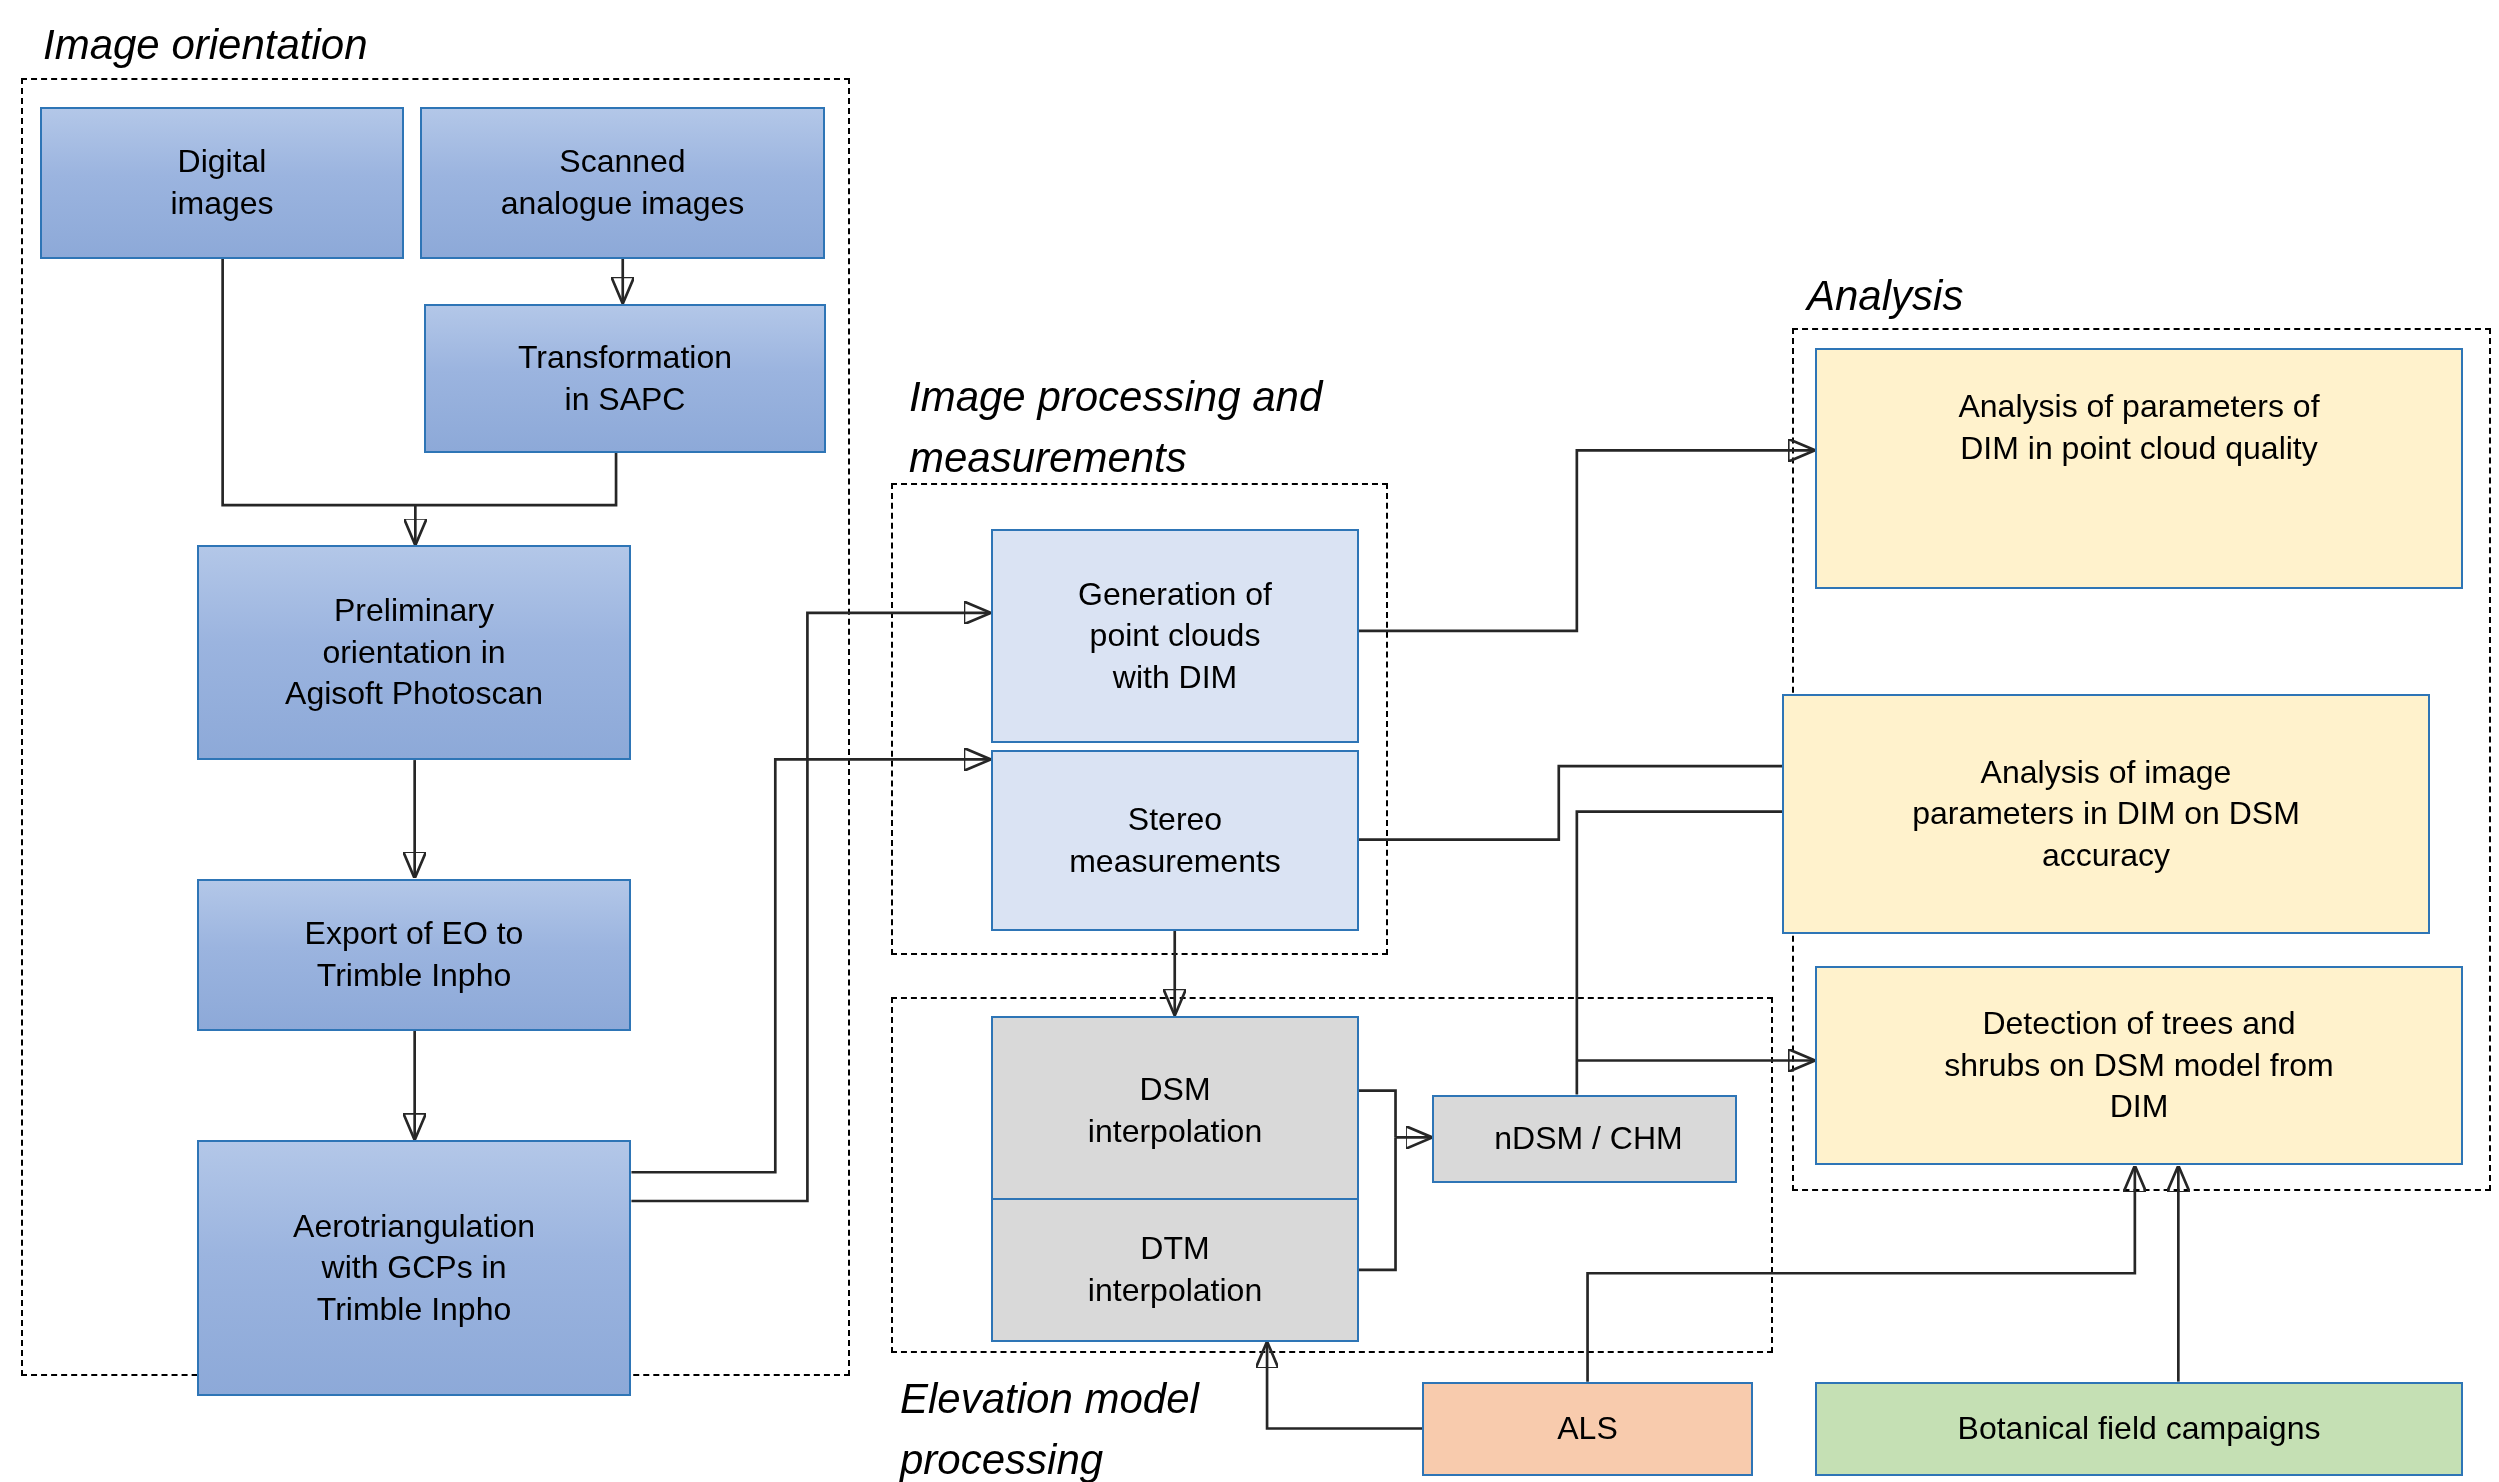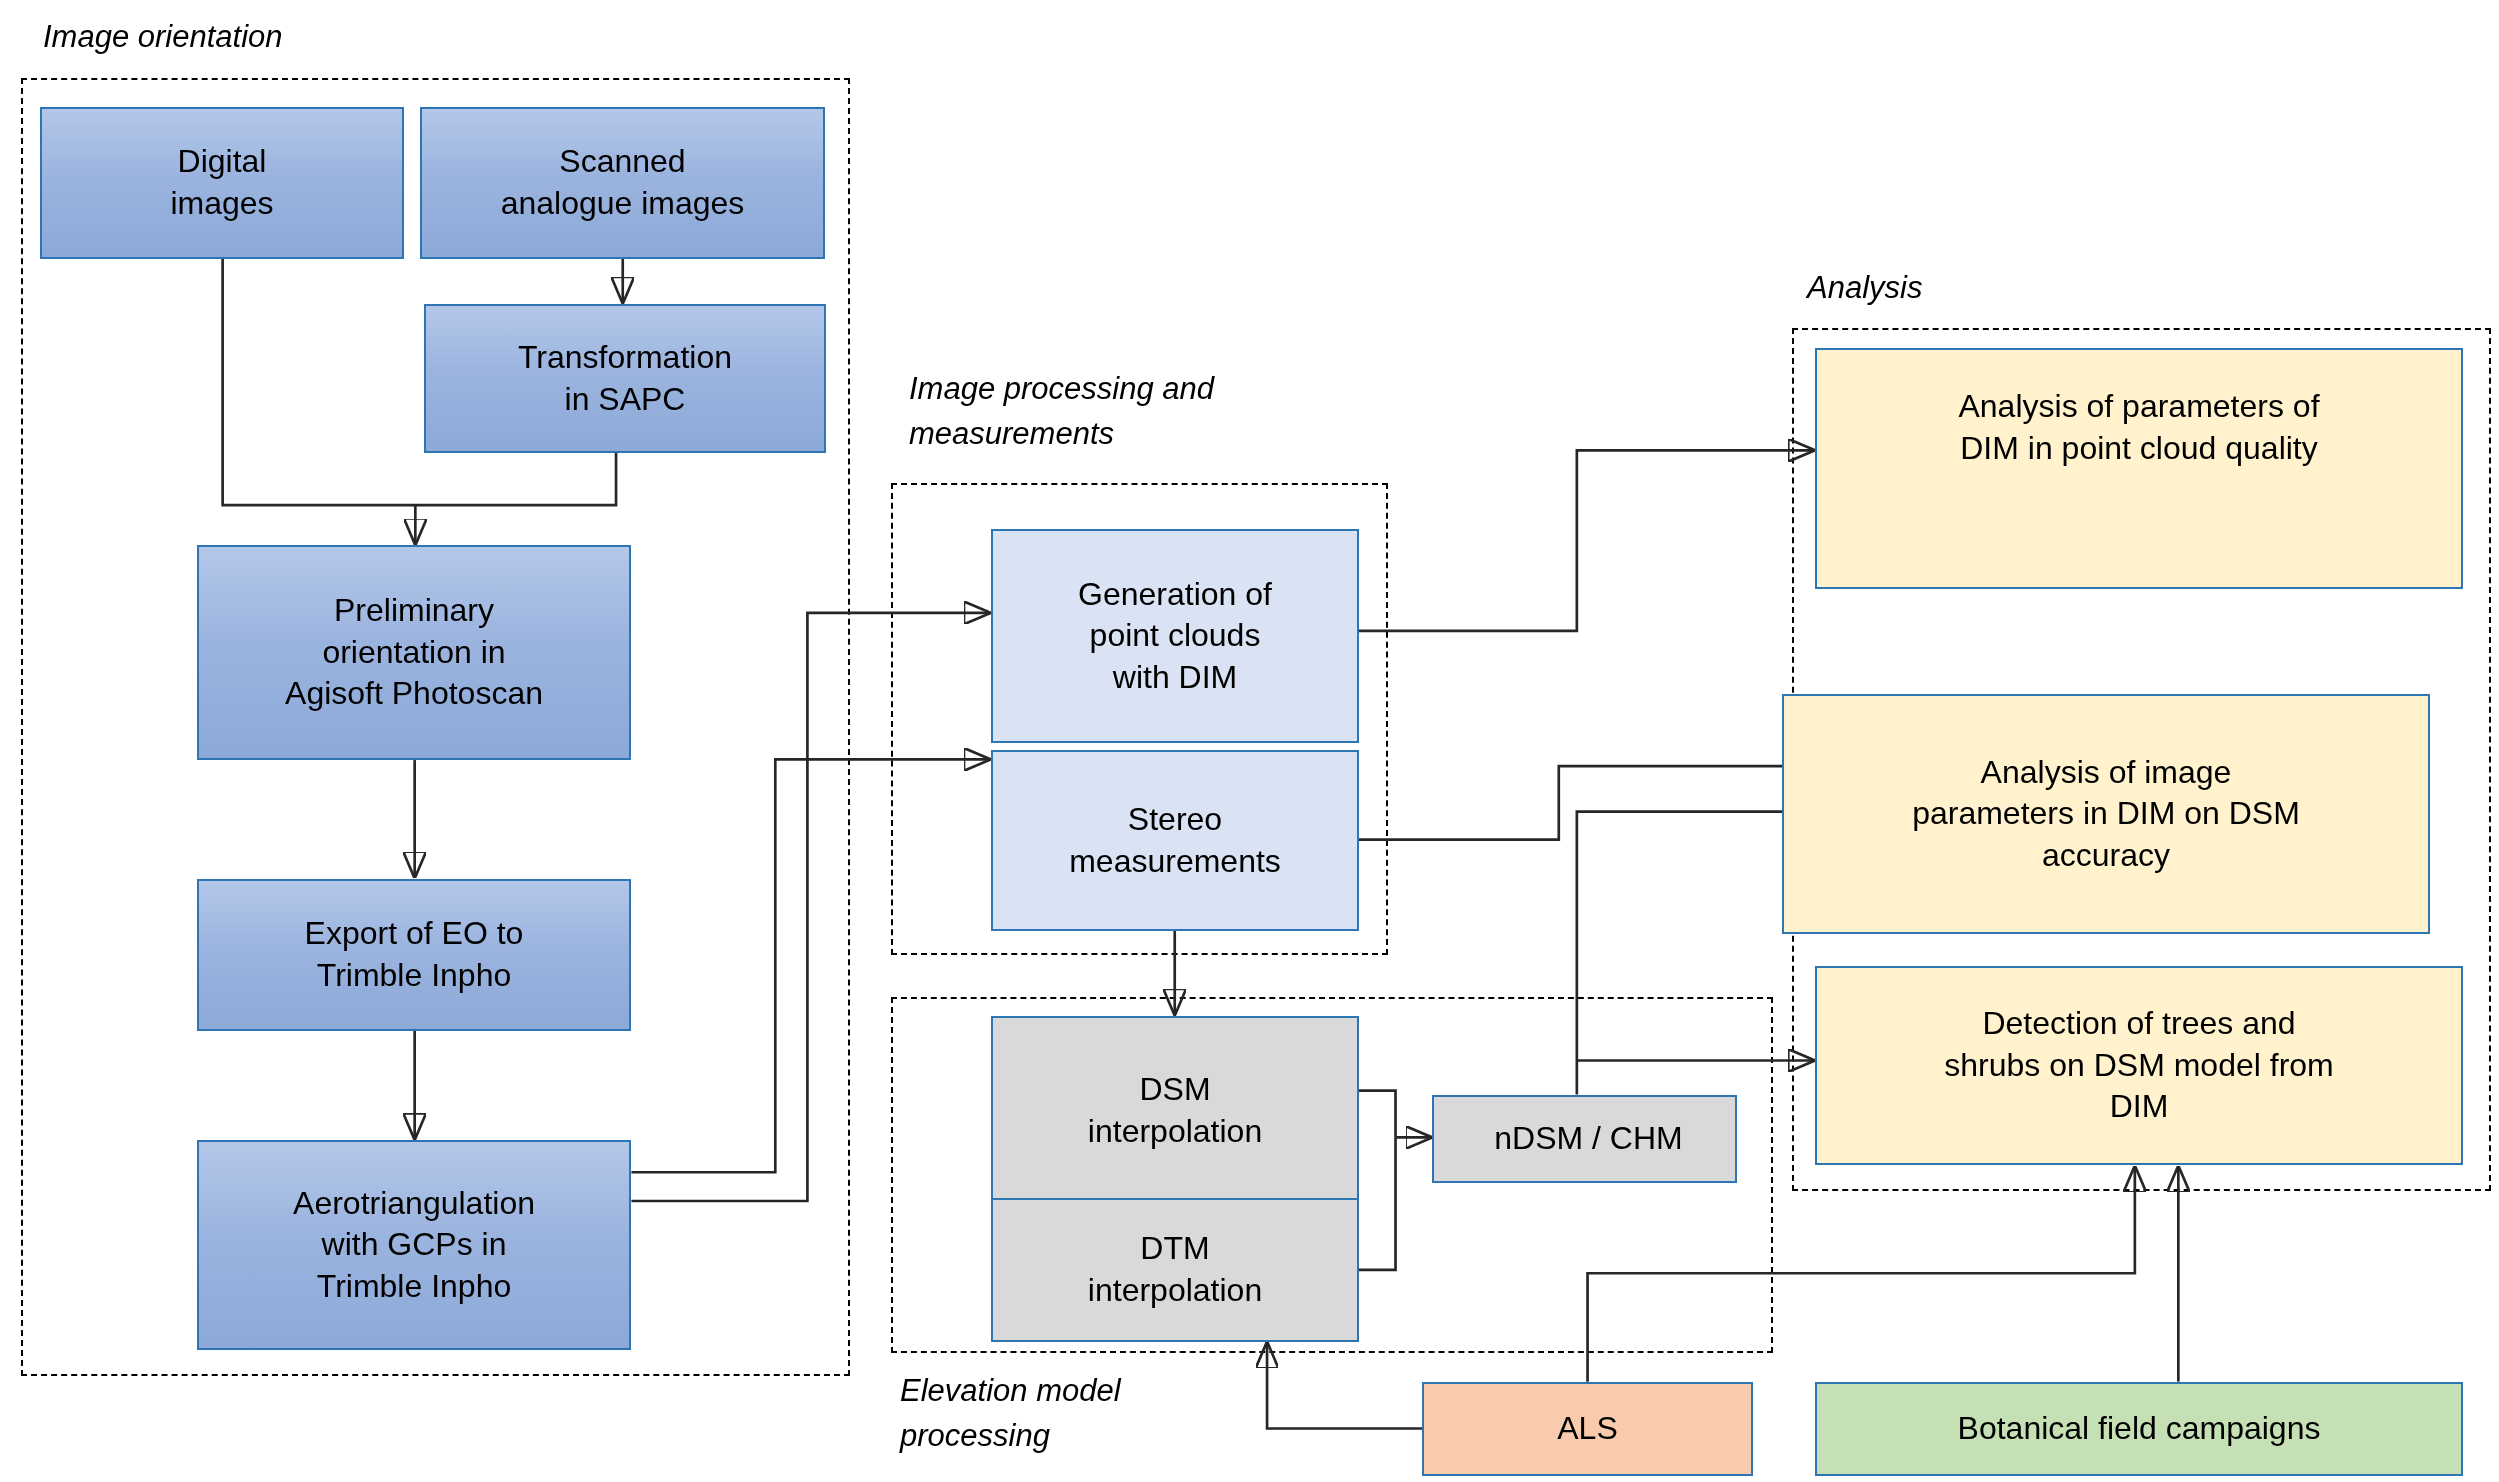--- a/index.html
+++ b/index.html
@@ -9,34 +9,34 @@
         text-align:center;font-size:32px;line-height:1.3;white-space:pre-line;
         box-sizing:border-box;border:2.7px solid #2e75b6;}
   .blue{background:linear-gradient(180deg,#b3c7e8 0%,#9bb4df 45%,#8da9d8 100%);}
   .lblue{background:#dae3f3;}
   .gray{background:#d9d9d9;}
   .yellow{background:#fff2cc;}
   .orange{background:#f8cbad;}
   .green{background:#c5e0b4;}
   .align-top{align-items:flex-start;padding-top:36px;}
   .dashed-box{position:absolute;border:2px dashed #000;box-sizing:border-box;background:transparent;}
-  .sec-label{position:absolute;font-style:italic;font-size:31px;line-height:1.45;white-space:pre-line;}
+  .sec-label{position:absolute;font-style:italic;font-size:42px;line-height:1.45;white-space:pre-line;}
   #connectors{position:absolute;left:0;top:0;width:2500px;height:1482px;pointer-events:none;}
   #connectors path{stroke:#262626;stroke-width:4;fill:none;}
   
   #dashed-left{left:21px;top:78px;width:829px;height:1298px;}
   #dashed-mid{left:891px;top:483px;width:497px;height:472px;}
   #dashed-elev{left:891px;top:997px;width:882px;height:356px;}
   #dashed-analysis{left:1792px;top:328px;width:699px;height:863px;}
   #n-digital{left:40px;top:107px;width:364px;height:152px;}
   #n-scanned{left:420px;top:107px;width:405px;height:152px;}
   #n-transformation{left:424px;top:304px;width:402px;height:149px;}
   #n-preliminary{left:197px;top:545px;width:434px;height:215px;}
   #n-export{left:197px;top:879px;width:434px;height:152px;}
-  #n-aero{left:197px;top:1140px;width:434px;height:210px;}
+  #n-aero{left:197px;top:1140px;width:434px;height:256px;}
   #n-generation{left:991px;top:529px;width:368px;height:214px;}
   #n-stereo{left:991px;top:750px;width:368px;height:181px;}
   #n-dsm{left:991px;top:1016px;width:368px;height:189px;}
   #n-dtm{left:991px;top:1198px;width:368px;height:144px;}
   #n-ndsm{left:1432px;top:1095px;width:305px;height:88px;padding-left:8px;}
   #n-als{left:1422px;top:1382px;width:331px;height:94px;}
   #n-botanical{left:1815px;top:1382px;width:648px;height:94px;}
   #n-analysis1{left:1815px;top:348px;width:648px;height:241px;}
   #n-analysis2{left:1782px;top:694px;width:648px;height:240px;}
   #n-analysis3{left:1815px;top:966px;width:648px;height:199px;}

